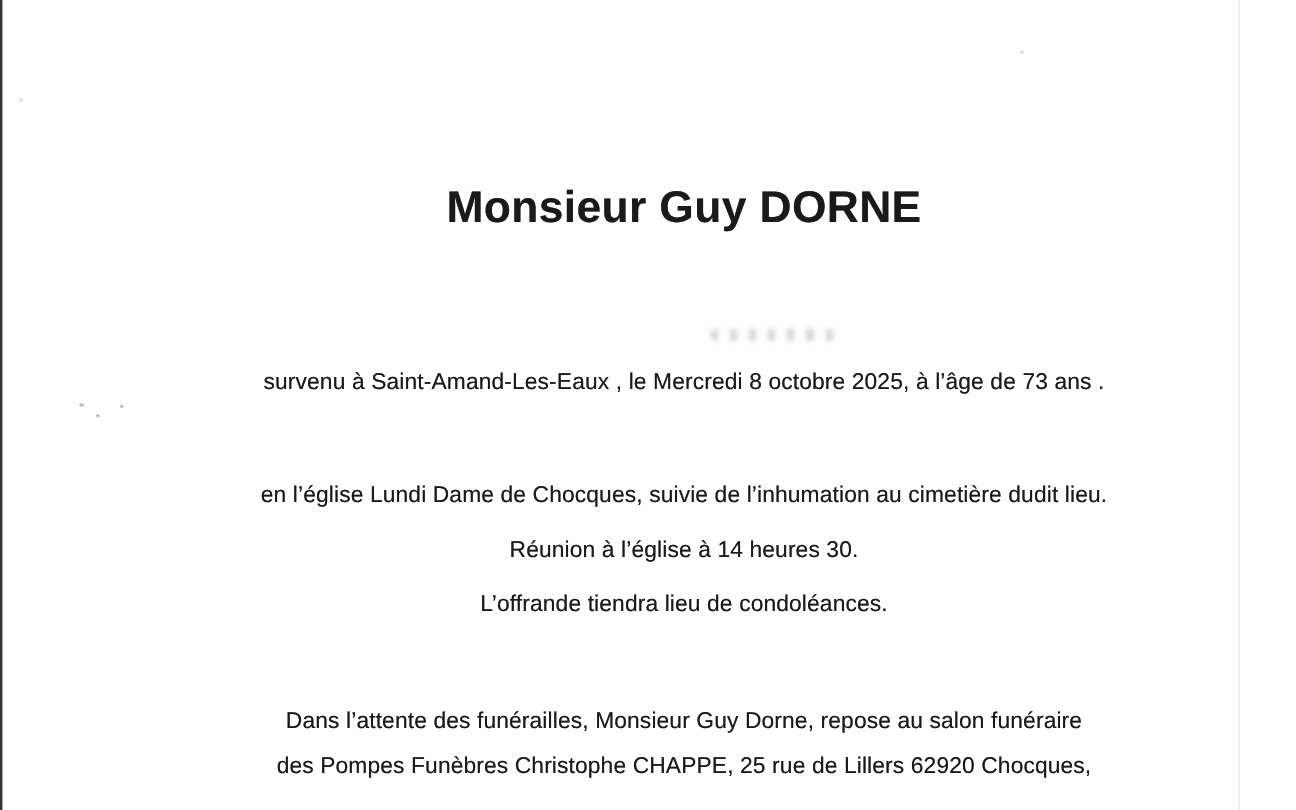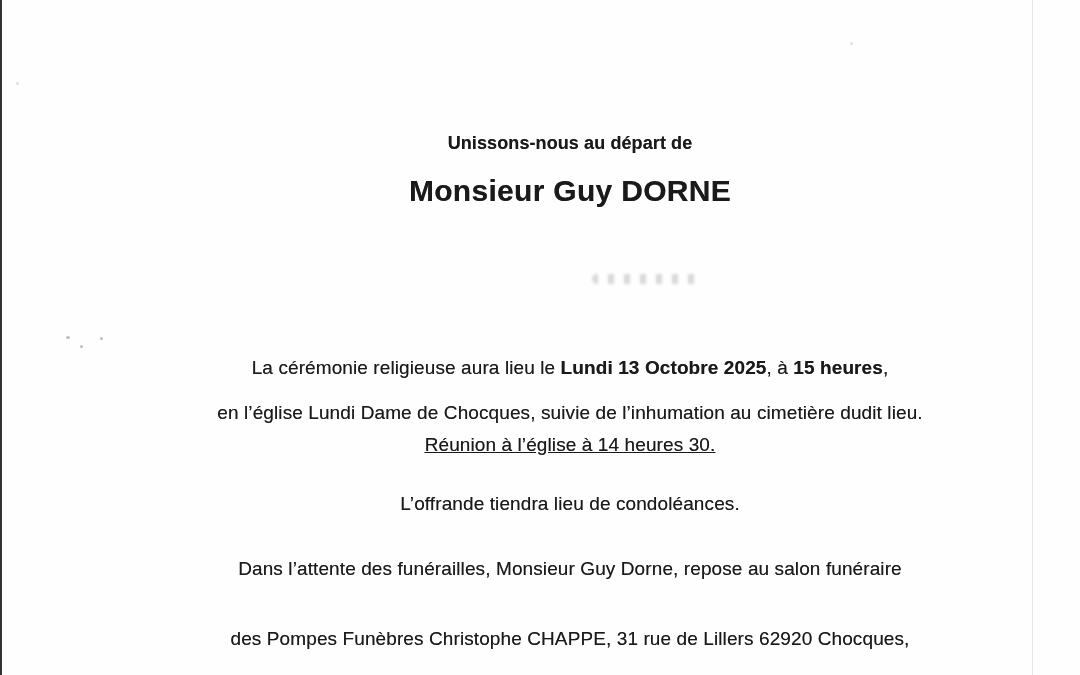--- a/index.html
+++ b/index.html
@@ -41,32 +41,32 @@
     white-space: nowrap;
     color: #1a1a1a;
     text-shadow: 0 0 0.5px rgba(0,0,0,0.55); 
   }
   .intro {
     top: 131px;
     font-size: 18px;
     font-weight: 700;
   }
   .name {
-    top: 174px;
-    font-size: 30px;
+    top: 156px;
+    font-size: 37px;
     line-height: 34px;
     font-weight: 700;
     letter-spacing: 0.3px;
   }
   .l-death   { top: 307px; }
   .l-cerem   { top: 356px; }
   .l-church  { top: 401px; }
-  .l-meeting { top: 433px; text-decoration: underline; }
+  .l-meeting { top: 447px; }
   .l-offer   { top: 492px; text-align: center; }
-  .l-repose  { top: 557px; }
+  .l-repose  { top: 590px; }
   .l-address { top: 627px; }
   .b { font-weight: 700; }
   
   .smudge {
     position: absolute;
     left: 592px; top: 274px;
     width: 108px; height: 10px;
     background: repeating-linear-gradient(90deg,
       rgba(120,120,120,0.28) 0 6px, rgba(120,120,120,0) 6px 16px);
     filter: blur(1.6px);
@@ -85,37 +85,36 @@
   .speck-5 { left: 16px;  top: 82px;  width: 3px; height: 3px; opacity: .5; }
 </style>
 </head>
 <body>
 
 <div class="page">
 
   <div class="edge-left"></div>
   <div class="edge-right"></div>
 
-  <div class="line intro">Unissons-nous au départ de</div>
 
   <div class="line name">Monsieur Guy DORNE</div>
 
   <div class="smudge"></div>
   <div class="speck speck-1"></div>
   <div class="speck speck-2"></div>
   <div class="speck speck-3"></div>
   <div class="speck speck-4"></div>
   <div class="speck speck-5"></div>
 
+  <div class="line l-death">survenu à Saint-Amand-Les-Eaux , le Mercredi 8 octobre 2025, à l’âge de 73 ans .</div>
 
-  <div class="line l-cerem"><span>La cérémonie religieuse aura lieu le </span><span class="b">Lundi 13 Octobre 2025</span><span>, à </span><span class="b">15 heures</span><span>,</span></div>
 
   <div class="line l-church">en l’église Lundi Dame de Chocques, suivie de l’inhumation au cimetière dudit lieu.</div>
 
   <div class="line l-meeting">Réunion à l’église à 14 heures 30.</div>
 
   <div class="line l-offer">L’offrande tiendra lieu de condoléances.</div>
 
   <div class="line l-repose">Dans l’attente des funérailles, Monsieur Guy Dorne, repose au salon funéraire</div>
 
-  <div class="line l-address">des Pompes Funèbres Christophe CHAPPE, 31 rue de Lillers 62920 Chocques,</div>
+  <div class="line l-address">des Pompes Funèbres Christophe CHAPPE, 25 rue de Lillers 62920 Chocques,</div>
 
 </div>
 
 </body></html>

